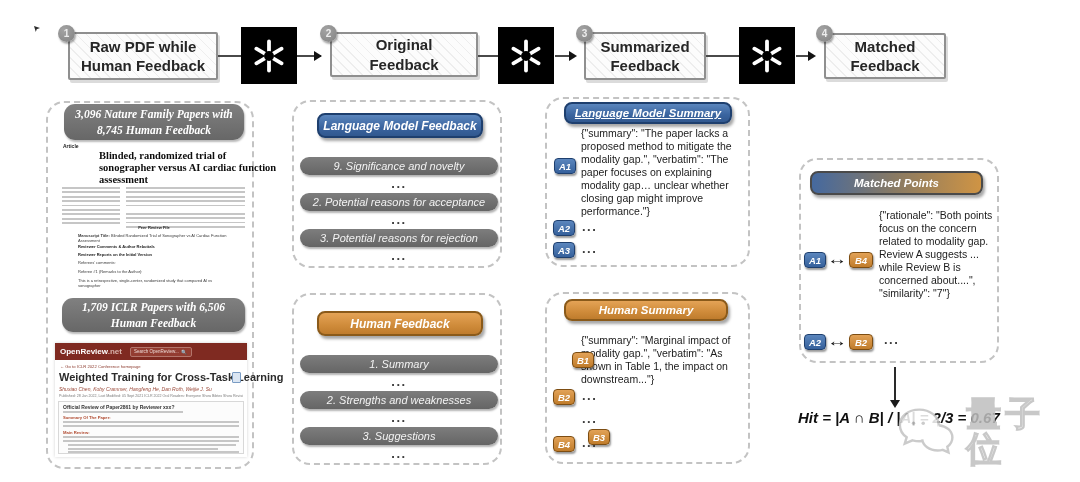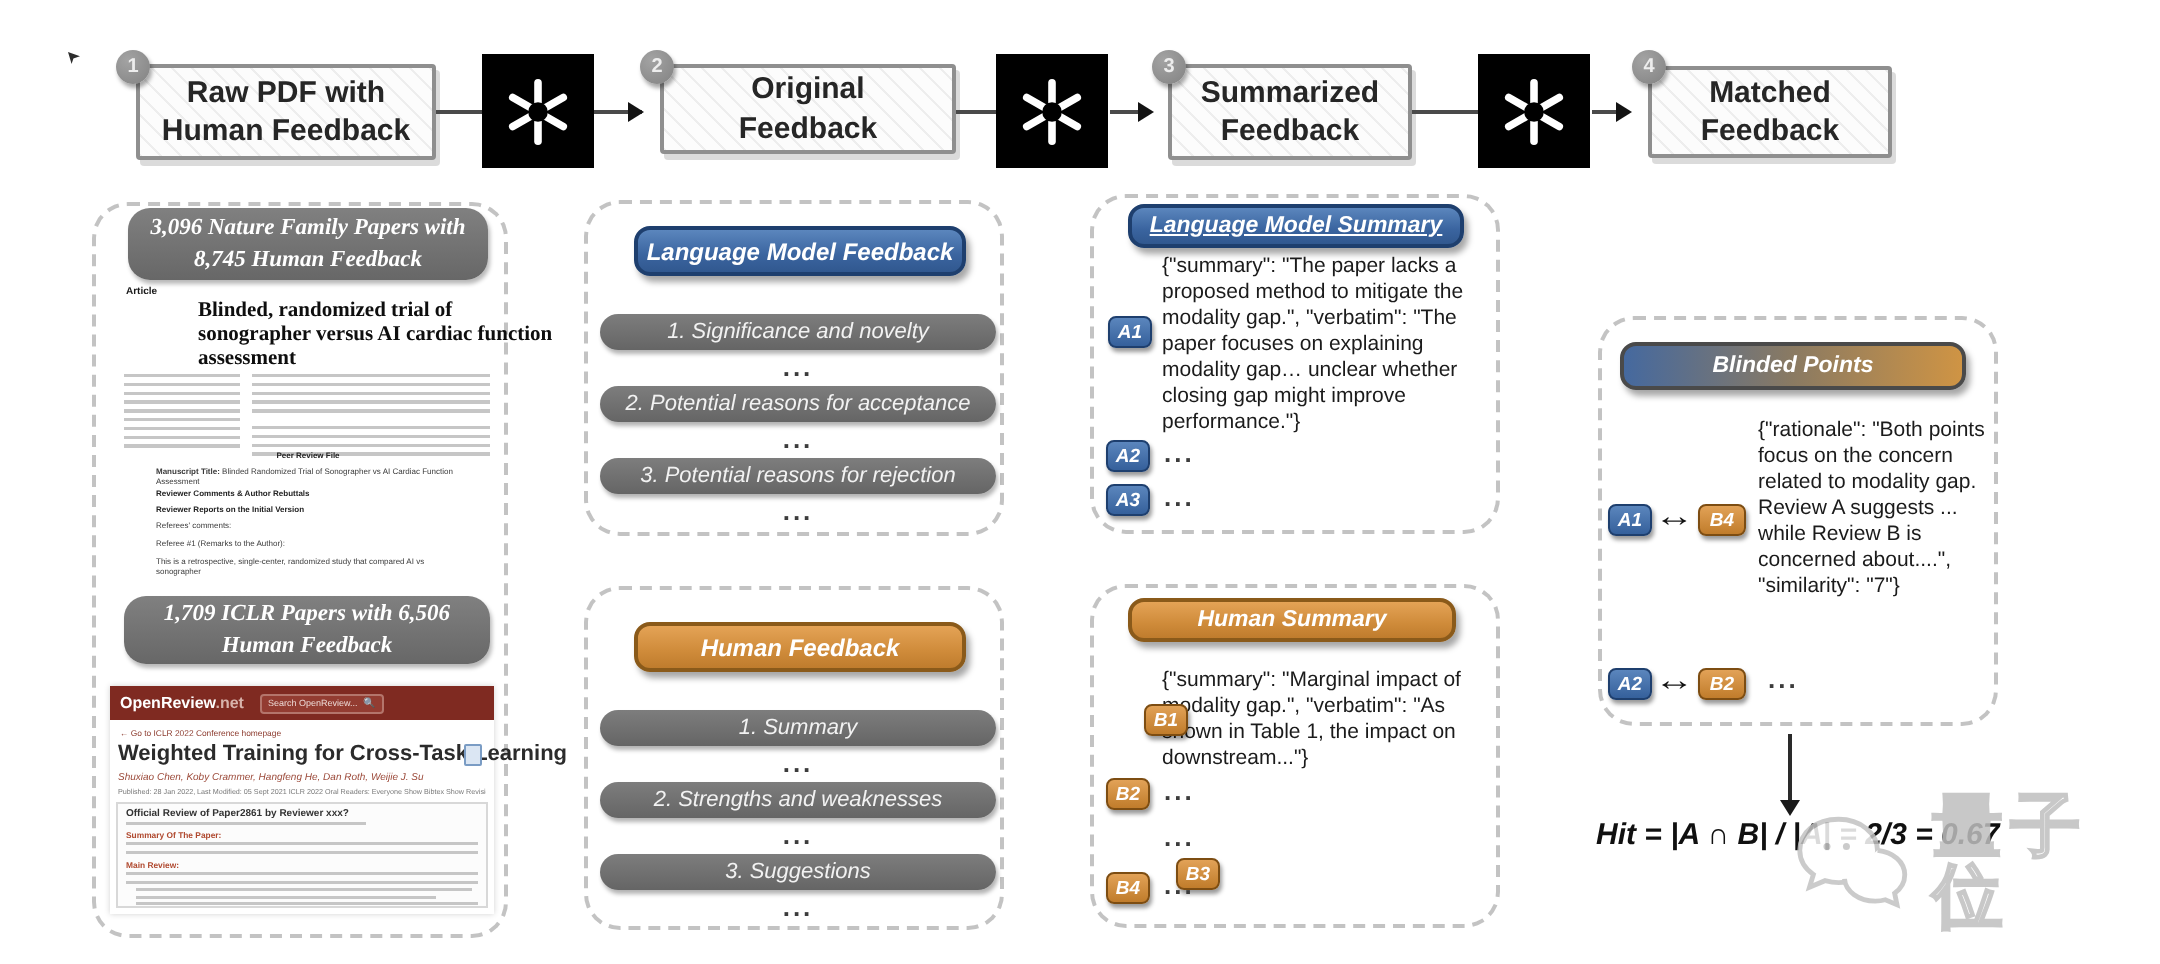--- a/index.html
+++ b/index.html
@@ -112,21 +112,21 @@
     clip-path:polygon(0 0, 100% 35%, 45% 55%, 30% 100%); }
 </style>
 </head>
 <body>
 
 <div class="canvas">
 
   <div class="cursor-mark" style="left:34px; top:26px;"></div>
 
   <div class="stage-num" style="left:58px; top:25px;">1</div>
-  <div class="stage-box" style="left:68px; top:32px; width:150px; height:48px;">Raw PDF with
+  <div class="stage-box" style="left:68px; top:32px; width:150px; height:48px;">Raw PDF while
 Human Feedback</div>
 
   <div class="hline" style="left:218px; top:55px; width:24px;"></div>
 
   <div class="gpt" style="left:241px; top:27px;">
     <svg width="38" height="38" viewBox="0 0 24 24">
       <g fill="#ffffff">
         <rect x="10.8" y="1.6" width="2.4" height="11" rx="1.2" transform="rotate(0 12 12)"></rect>
         <rect x="10.8" y="1.6" width="2.4" height="11" rx="1.2" transform="rotate(60 12 12)"></rect>
         <rect x="10.8" y="1.6" width="2.4" height="11" rx="1.2" transform="rotate(120 12 12)"></rect>
@@ -233,21 +233,21 @@
       <div class="or-label" style="left:4px; top:28px;">Main Review:</div>
       <div class="ph" style="left:4px; top:33.5px; width:176px; height:6px;"></div>
       <div class="ph" style="left:9px; top:42px; width:168px; height:2px;"></div>
       <div class="ph" style="left:9px; top:45.5px; width:150px; height:2px;"></div>
       <div class="ph" style="left:9px; top:49px; width:171px; height:2px;"></div>
     </div>
   </div>
 
   <div class="panel" style="left:292px; top:100px; width:210px; height:168px;"></div>
   <div class="hdr blue" style="left:317px; top:113px; width:166px; height:25px;">Language Model Feedback</div>
-  <div class="fbar" style="top:157px;">1. Significance and novelty</div>
+  <div class="fbar" style="top:157px;">9. Significance and novelty</div>
   <div class="dots w" style="top:176px;">...</div>
   <div class="fbar" style="top:193px;">2. Potential reasons for acceptance</div>
   <div class="dots w" style="top:212px;">...</div>
   <div class="fbar" style="top:229px;">3. Potential reasons for rejection</div>
   <div class="dots w" style="top:248px;">...</div>
 
   <div class="panel" style="left:292px; top:293px; width:210px; height:172px;"></div>
   <div class="hdr orange" style="left:317px; top:311px; width:166px; height:25px;">Human Feedback</div>
   <div class="fbar" style="top:355px;">1. Summary</div>
   <div class="dots w" style="top:374px;">...</div>
@@ -270,21 +270,21 @@
   <div class="jsontext" style="left:581px; top:334px; width:166px;">{"summary": "Marginal impact of modality gap.", "verbatim": "As shown in Table 1, the impact on downstream..."}</div>
   <div class="badge b" style="left:572px; top:352px;">B1</div>
   <div class="badge b" style="left:553px; top:389px;">B2</div>
   <div class="dots" style="left:582px; top:388px;">...</div>
   <div class="badge b" style="left:553px; top:429px;margin-left:35px;">B3</div>
   <div class="dots" style="left:582px; top:411px;">...</div>
   <div class="badge b" style="left:553px; top:436px;">B4</div>
   <div class="dots" style="left:582px; top:435px;">...</div>
 
   <div class="panel" style="left:799px; top:158px; width:200px; height:205px;"></div>
-  <div class="hdr grad" style="left:810px; top:171px; width:173px; height:24px; font-size:11.5px;">Blinded Points</div>
+  <div class="hdr grad" style="left:810px; top:171px; width:173px; height:24px; font-size:11.5px;">Matched Points</div>
   <div class="jsontext" style="left:879px; top:209px; width:119px;">{"rationale": "Both points focus on the concern related to modality gap. Review A suggests ... while Review B is concerned about....", "similarity": "7"}</div>
 
   <div class="badge a" style="left:804px; top:252px;">A1</div>
   <div class="pair-arrow" style="left:827px; top:250px;">↔</div>
   <div class="badge b" style="left:849px; top:252px; width:24px;">B4</div>
 
   <div class="badge a" style="left:804px; top:334px;">A2</div>
   <div class="pair-arrow" style="left:827px; top:332px;">↔</div>
   <div class="badge b" style="left:849px; top:334px; width:24px;">B2</div>
   <div class="dots" style="left:884px; top:332px;">...</div>

